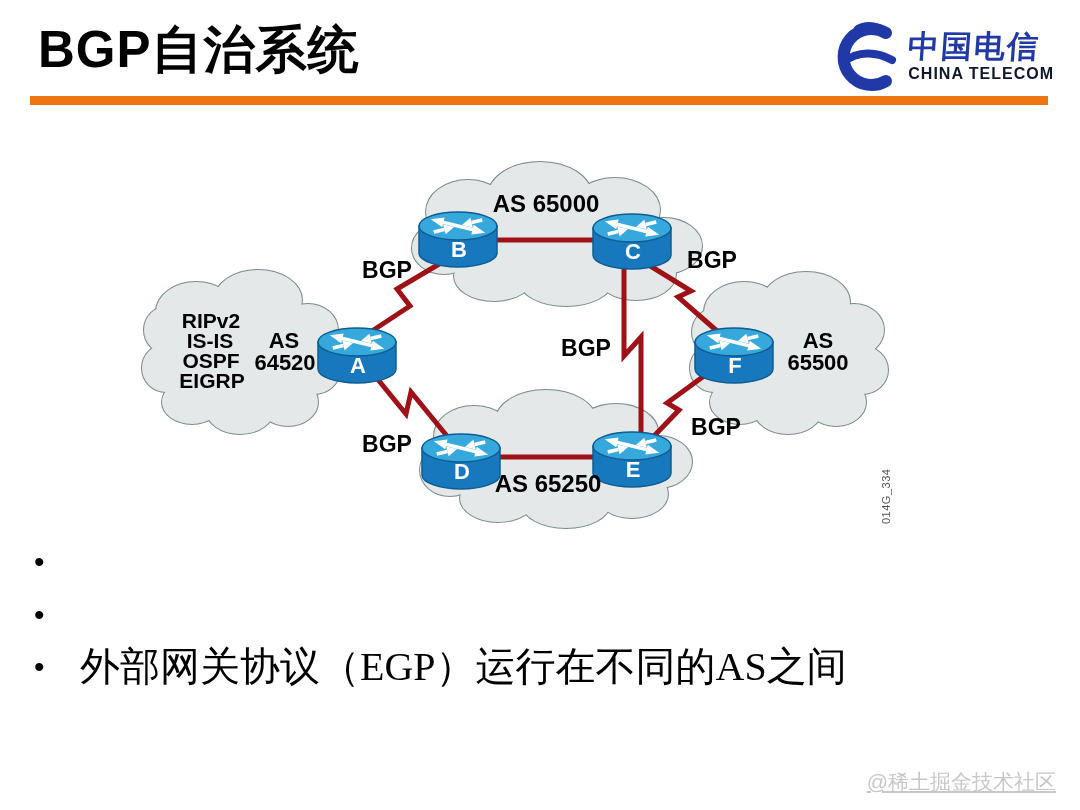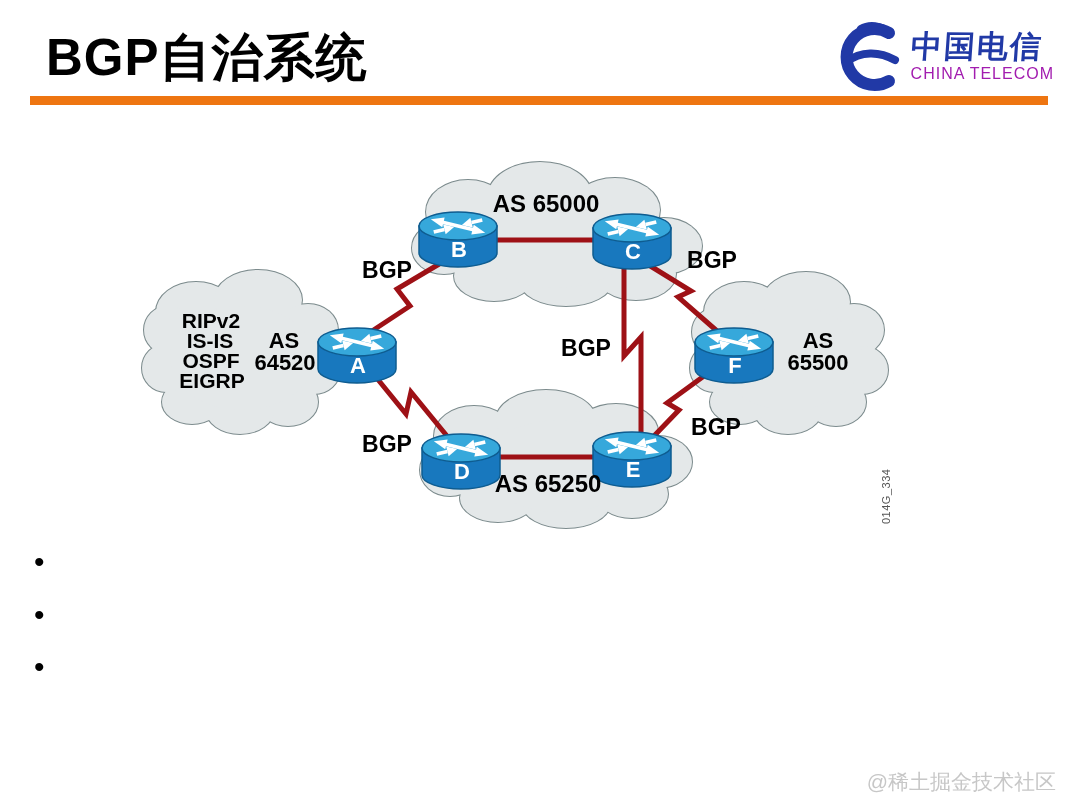--- a/index.html
+++ b/index.html
@@ -1,48 +1,48 @@
 <!DOCTYPE html>
 <html><head>
 <meta charset="utf-8">
 <style>
   html,body{margin:0;padding:0;background:#fff;}
   .slide{position:relative;width:1080px;height:810px;background:#fff;overflow:hidden;
          font-family:"Liberation Sans",sans-serif;}
 
   
-  .title{position:absolute;left:38px;top:16px;margin:8px;font-size:51px;font-weight:700;
+  .title{position:absolute;left:38px;top:16px;margin:0;font-size:51px;font-weight:700;
          color:#000;letter-spacing:1px;font-family:"Liberation Sans","Liberation Serif",sans-serif;}
   .rule{position:absolute;left:30px;top:96px;width:1018px;height:9px;background:#EE7511;}
 
   .logo{position:absolute;right:26px;top:18px;display:flex;align-items:center;gap:8px;}
   .logo-txt{display:flex;flex-direction:column;align-items:flex-start;}
   .logo-cn{font-size:31px;font-weight:700;color:#2139A6;transform:skewX(-4deg);
            font-family:"Liberation Serif",serif;letter-spacing:2px;line-height:1;}
-  .logo-en{font-size:16px;font-weight:400;color:#a21caf;letter-spacing:1px;margin-top:4px;line-height:1;}
+  .logo-en{font-size:16px;font-weight:700;color:#0f172a;letter-spacing:1px;margin-top:4px;line-height:1;}
 
   
   .diagram{position:absolute;left:0;top:130px;}
   .cloud ellipse{fill:#E4E8E9;stroke:#7C8B8D;stroke-width:2;}
   .cloud-fill ellipse{stroke:none;}
   .link{stroke:#9E1116;stroke-width:5;fill:none;stroke-linejoin:miter;}
   .lbl{font-family:"Liberation Sans",sans-serif;font-weight:700;fill:#000;text-anchor:middle;}
   .router-letter{font-family:"Liberation Sans",sans-serif;font-weight:700;fill:#fff;text-anchor:middle;}
   .figid{font-family:"Liberation Sans",sans-serif;fill:#555;letter-spacing:.5px;}
 
   
   .bullets{position:absolute;left:34px;top:540px;width:1014px;margin:0;padding:0;list-style:none;
            font-family:"Liberation Serif",serif;font-size:40px;color:#000;line-height:1.08;}
   .bullets li{display:flex;margin-bottom:9px;}
   .bullet-dot{flex:0 0 46px;font-size:30px;line-height:1.45;
               font-family:"Liberation Sans",sans-serif;}
   .bullet-text{max-width:880px;}
 
   .watermark{position:absolute;right:24px;bottom:14px;color:#C7C7C7;font-size:21px;
-             font-family:"Liberation Sans",sans-serif;}
+             font-family:"Liberation Sans",sans-serif;text-decoration:underline;}
 </style>
 </head>
 <body>
 
 <div class="slide">
 
   <h1 class="title">BGP自治系统</h1>
 
   <div class="logo">
     <svg width="74" height="76" viewBox="0 0 74 76">
@@ -221,17 +221,18 @@
 
   <ul class="bullets">
     <li>
       <span class="bullet-dot">•</span>
     </li>
     <li>
       <span class="bullet-dot">•</span>
     </li>
     <li>
       <span class="bullet-dot">•</span>
+      <span class="bullet-text">外部网关协议（EGP）运行在不同的AS之间</span>
     </li>
   </ul>
 
   <div class="watermark">@稀土掘金技术社区</div>
 </div>
 
 </body></html>

